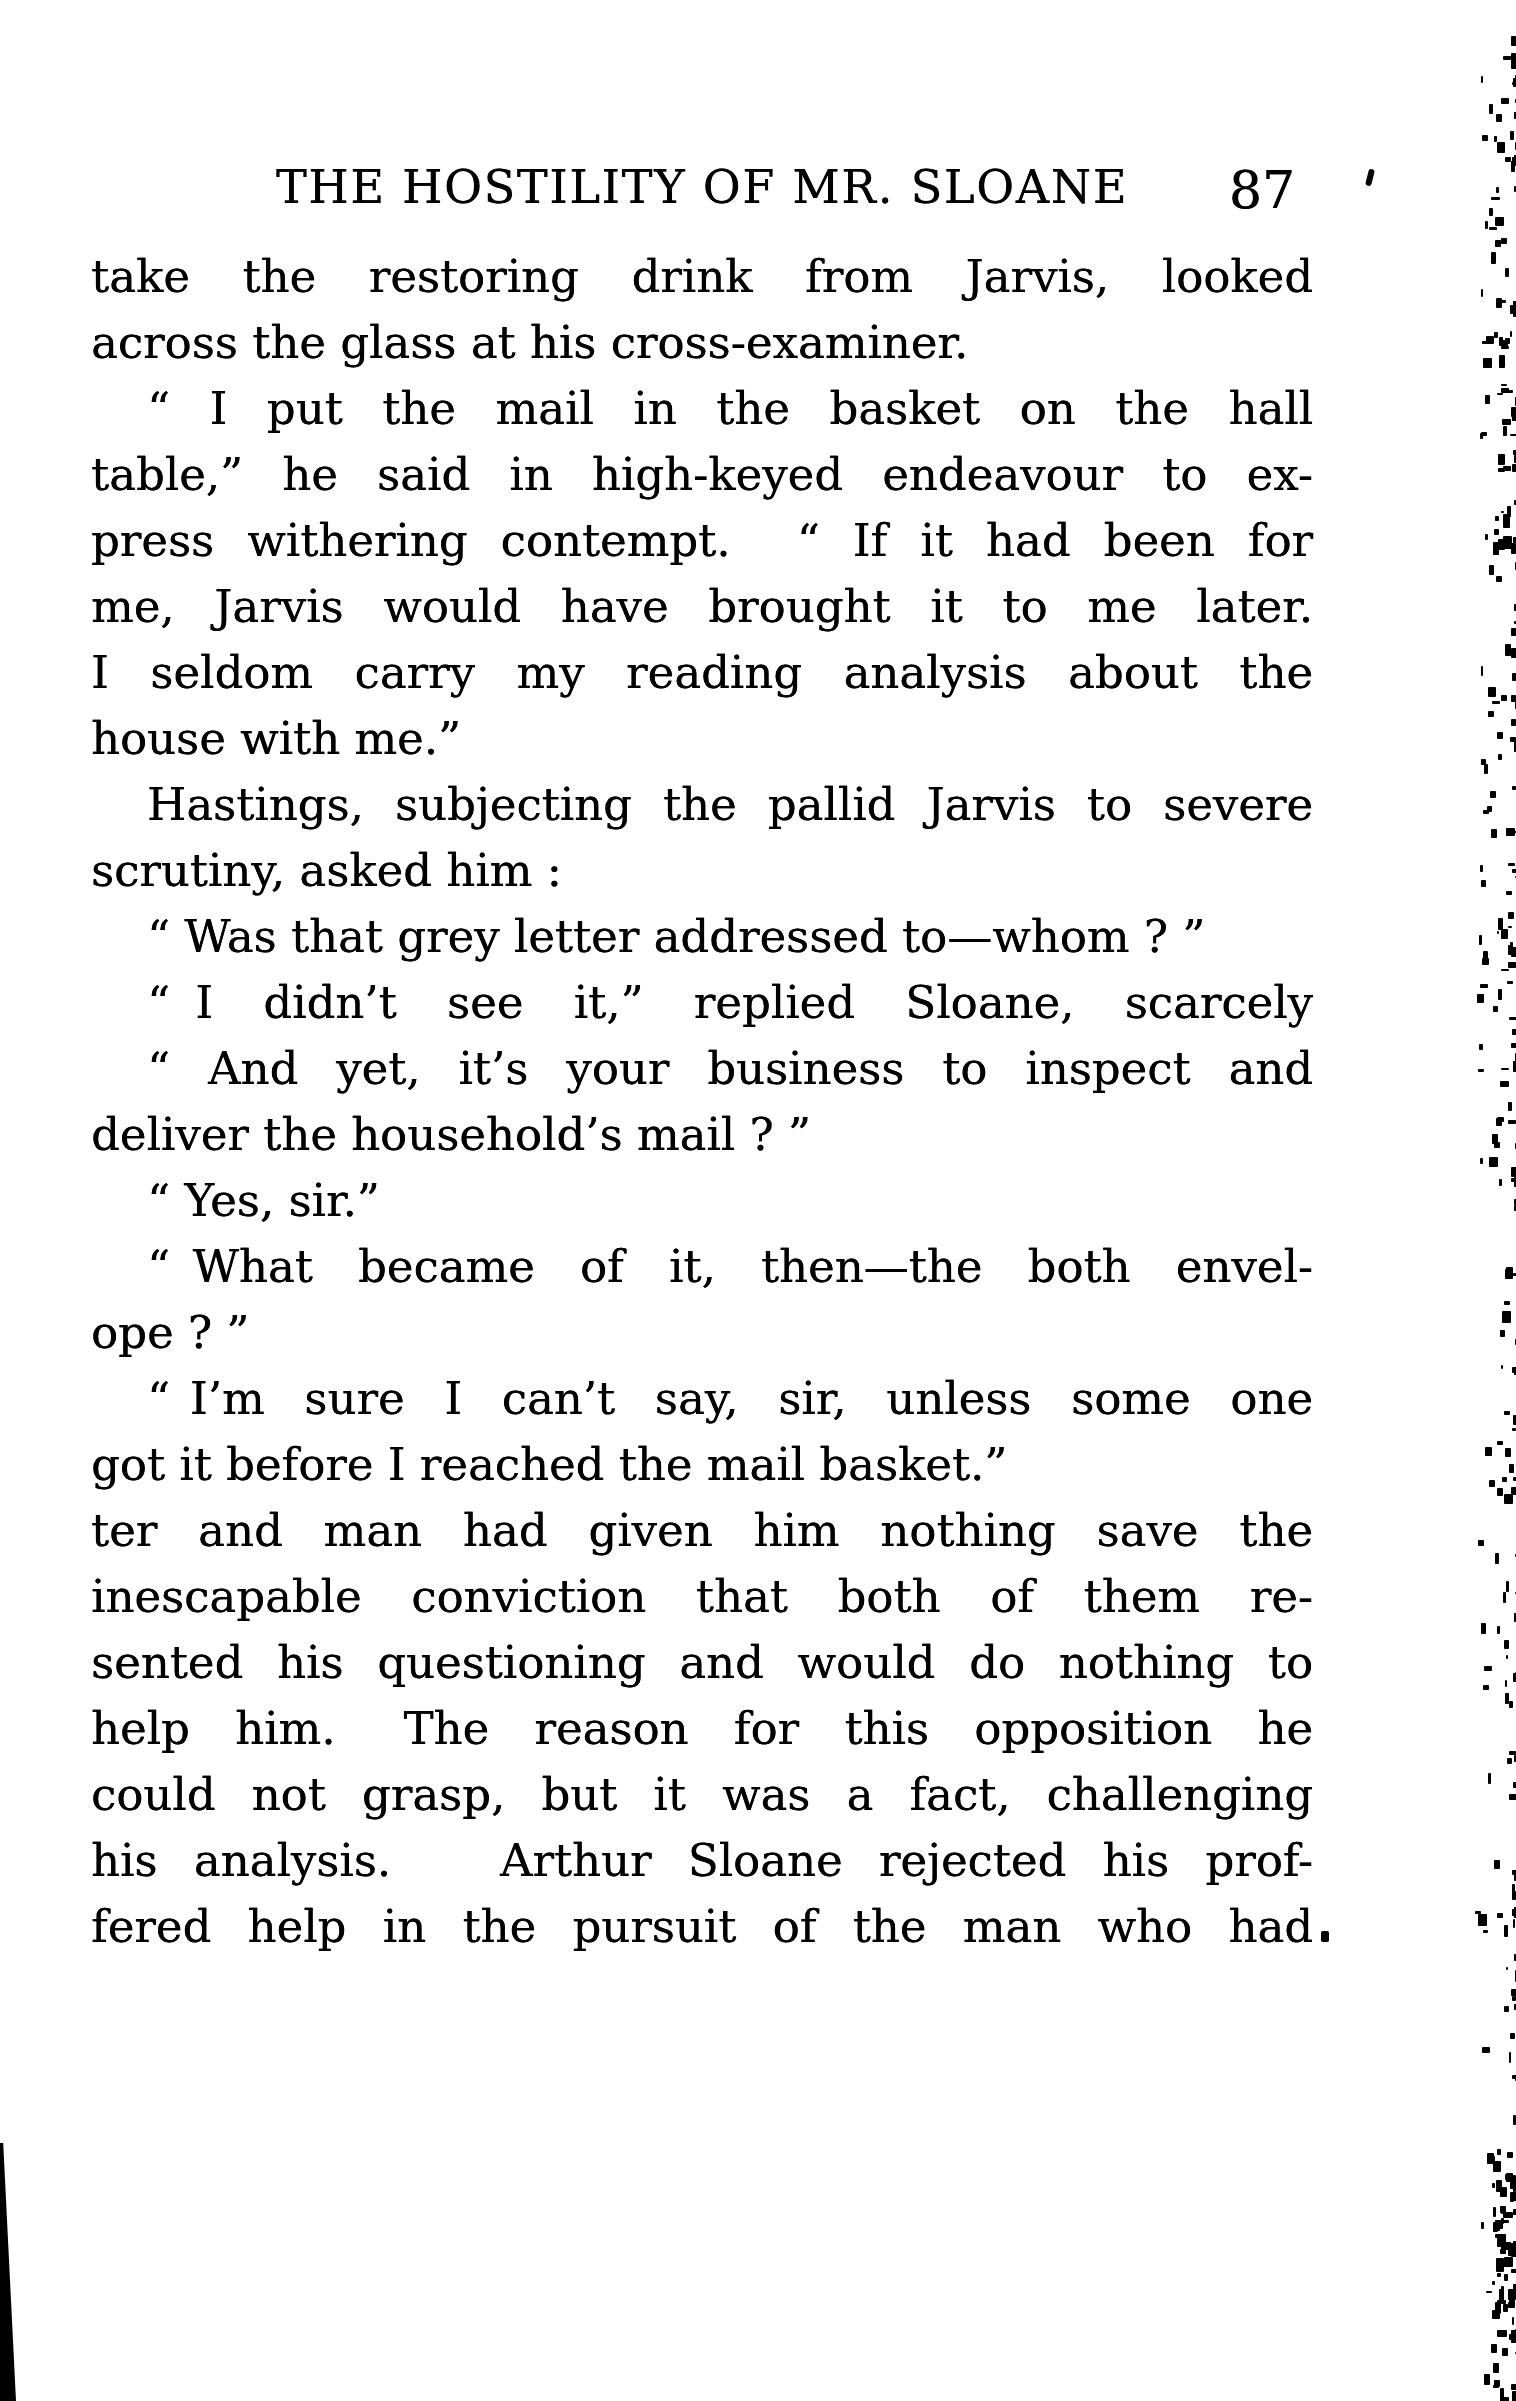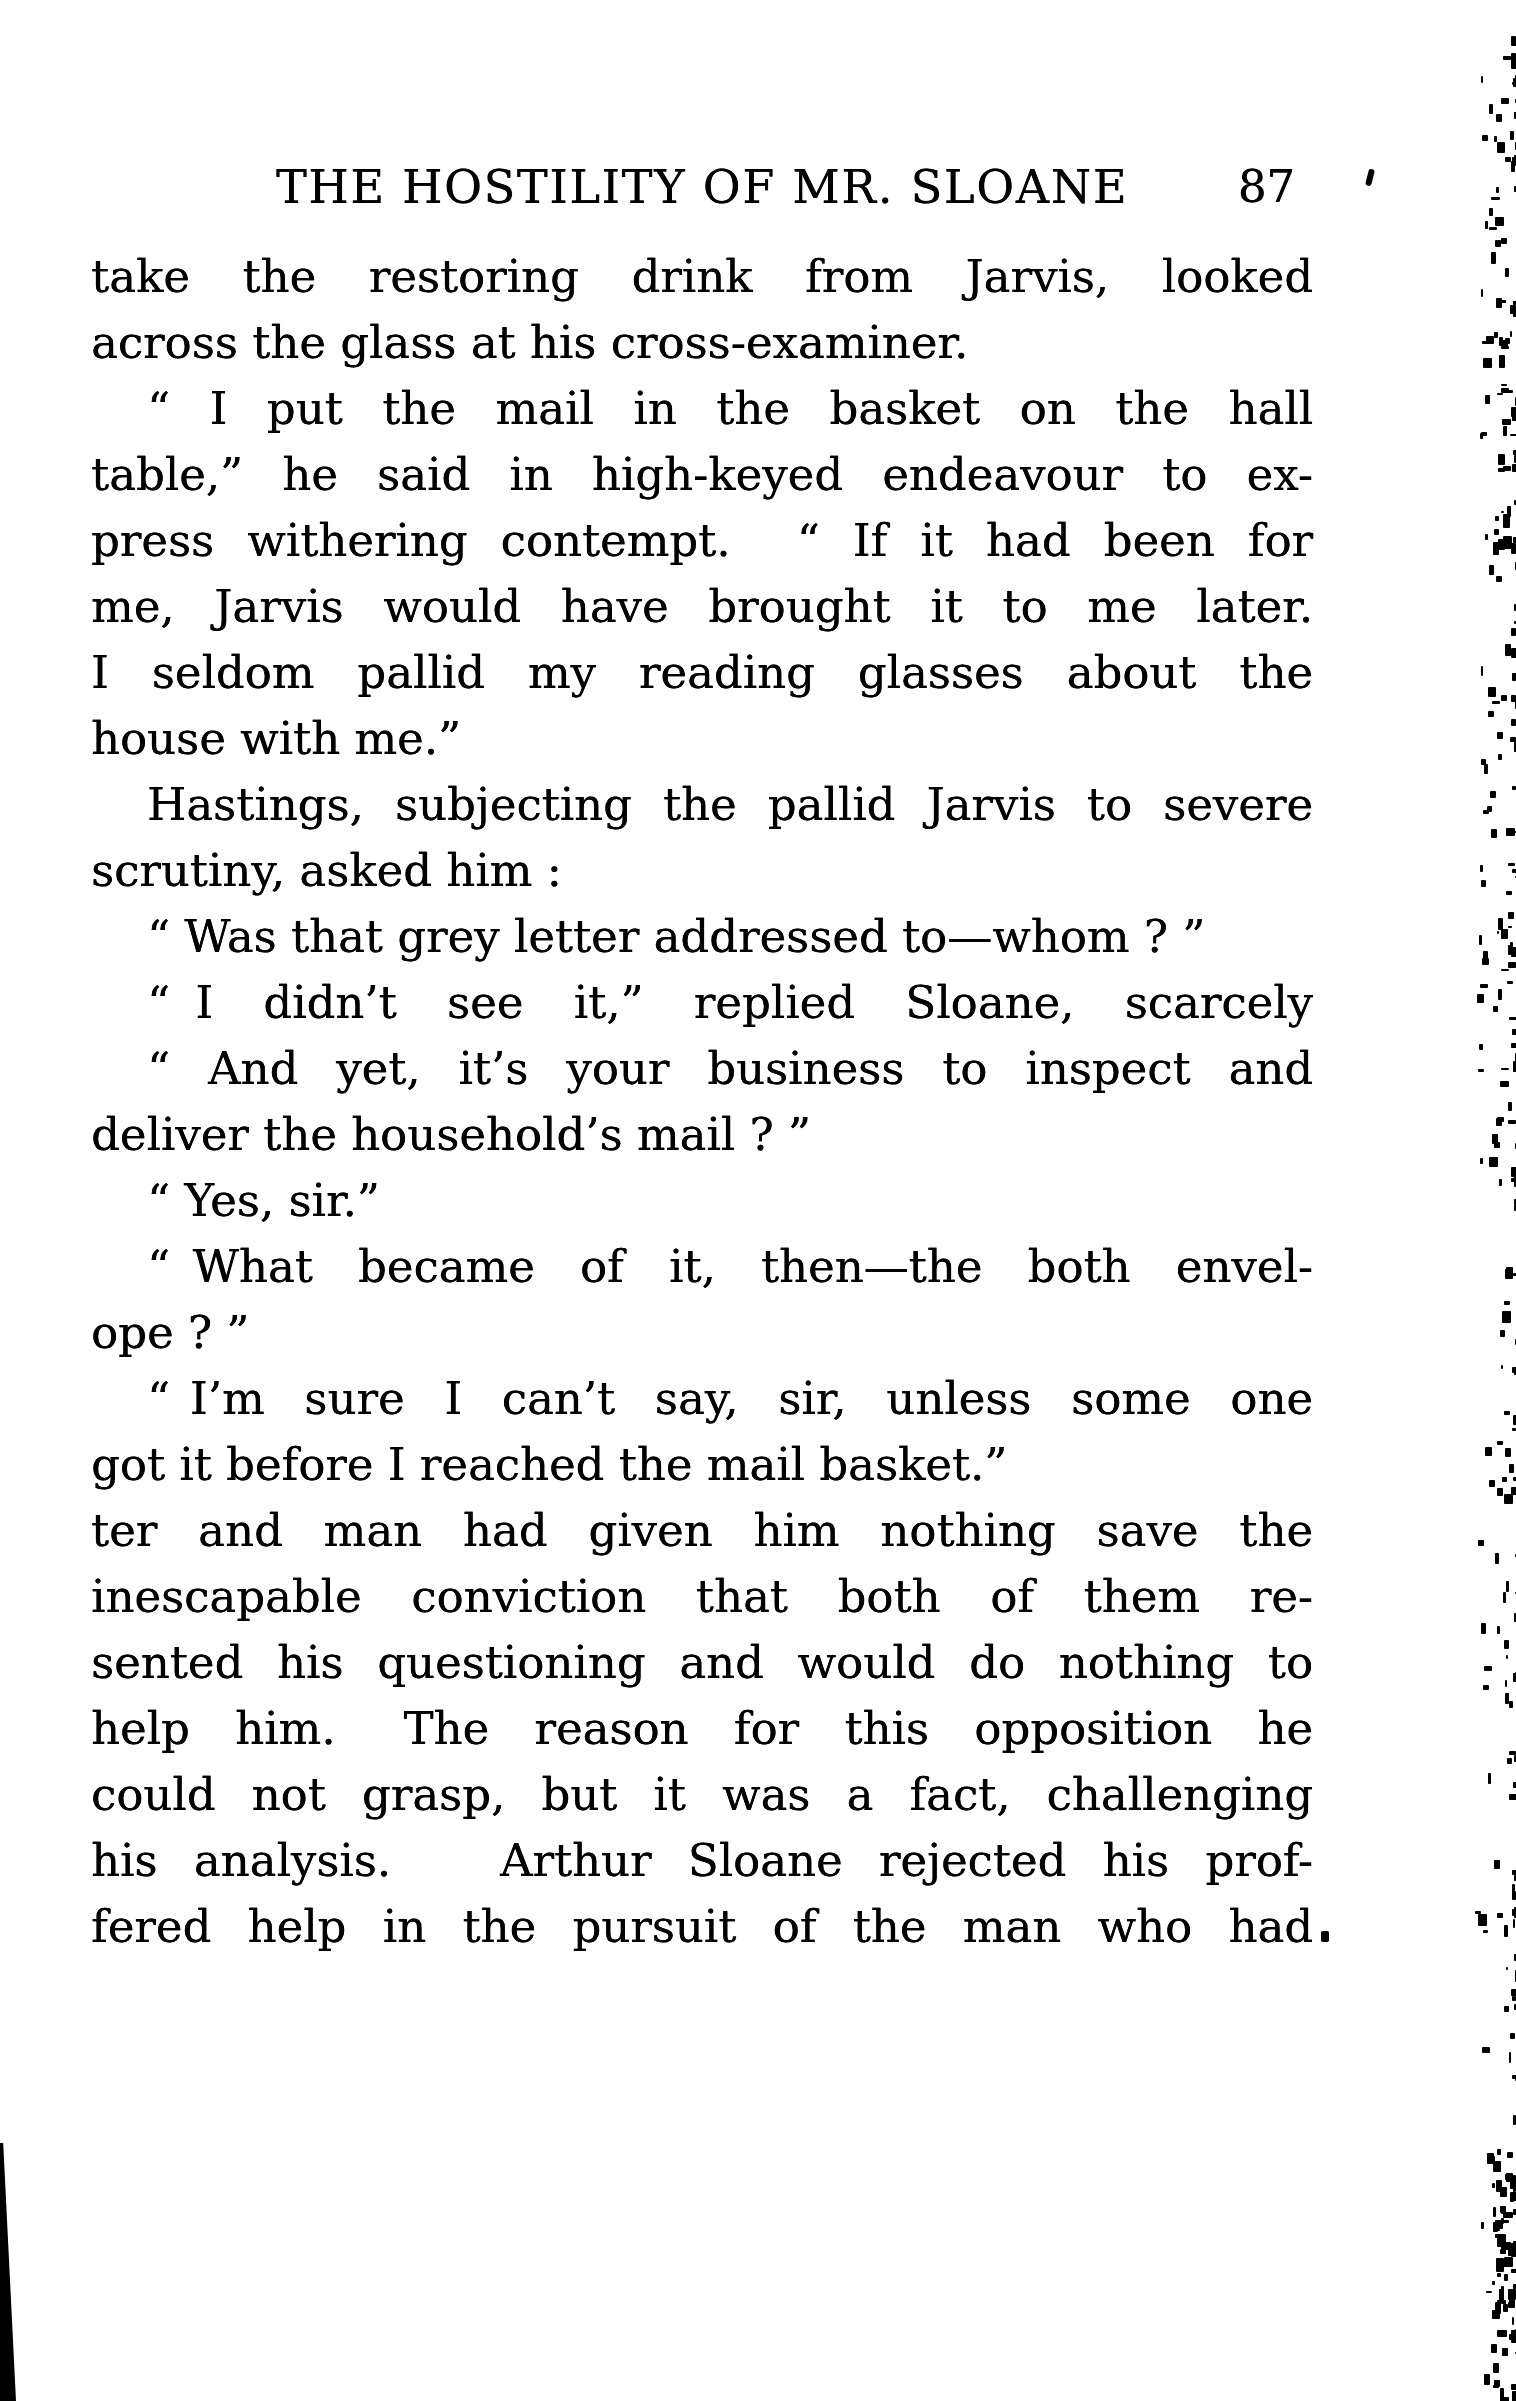--- a/index.html
+++ b/index.html
@@ -21,21 +21,21 @@
     left:0;right:0;
     text-align:center;
     font-size:46px;
     letter-spacing:1.8px;
     white-space:pre;
     text-shadow:0.4px 0.4px 0 #000;
   }
   #page-number{
     position:absolute;
     right:18px;top:0;
-    font-size:45px;
+    font-size:52px;
     text-shadow:0.4px 0.4px 0 #000;
   }
   #body-text{
     position:absolute;
     left:91px;top:244px;
     width:1222px;
   }
   .text-line{
     font-size:45px;
     line-height:66px;
@@ -89,21 +89,21 @@
     <div id="page-number">87</div>
   </div>
 
   <div id="body-text">
       <div class="text-line justify">take  the  restoring  drink  from  Jarvis,  looked</div>
       <div class="text-line ragged">across the glass at his cross-examiner.</div>
       <div class="text-line justify indent">“ I put the mail in the basket on the hall</div>
       <div class="text-line justify">table,” he said in high-keyed endeavour to ex-</div>
       <div class="text-line justify">press withering contempt.  “ If it had been for</div>
       <div class="text-line justify">me, Jarvis would have brought it to me later.</div>
-      <div class="text-line justify">I seldom pallid my reading glasses about the</div>
+      <div class="text-line justify">I seldom carry my reading analysis about the</div>
       <div class="text-line ragged">house with me.”</div>
       <div class="text-line justify indent">Hastings, subjecting the pallid Jarvis to severe</div>
       <div class="text-line ragged">scrutiny, asked him :</div>
       <div class="text-line ragged indent">“ Was that grey letter addressed to—whom ? ”</div>
       <div class="text-line justify indent">“ I  didn’t  see  it,”  replied  Sloane,  scarcely</div>
       <div class="text-line justify indent">“ And yet, it’s your business to inspect and</div>
       <div class="text-line ragged">deliver the household’s mail ? ”</div>
       <div class="text-line ragged indent">“ Yes, sir.”</div>
       <div class="text-line justify indent">“ What  became  of  it,  then—the  both  envel-</div>
       <div class="text-line ragged">ope ? ”</div>

